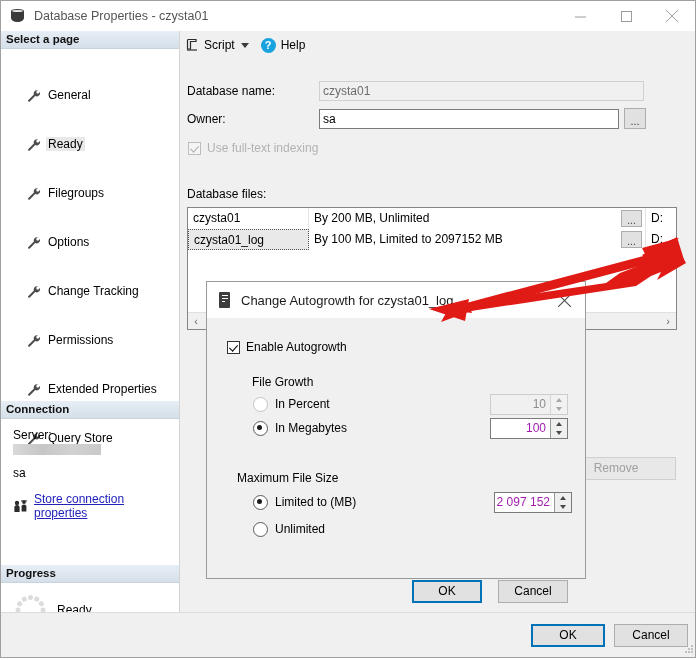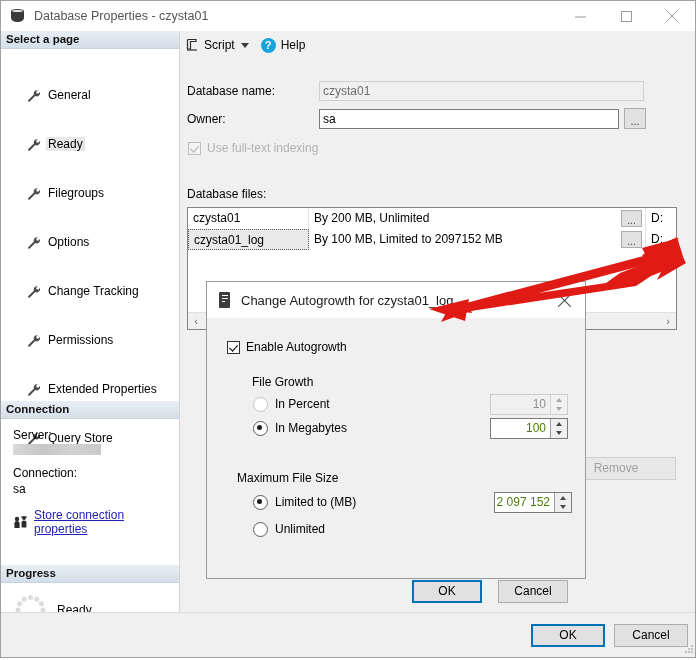--- a/index.html
+++ b/index.html
@@ -275,21 +275,21 @@
   .radio.off { border-color: #c4c4c4; }
   .rrow { display: flex; align-items: flex-start; font-size: 12px; }
 
   .spin {
     display: flex; align-items: stretch; height: 21px;
     border: 1px solid #7a7a7a; background: #fff; box-sizing: border-box;
   }
   .spin.dis { border-color: #cccccc; background: #f0f0f0; }
   .spin .sval {
     flex: 1; text-align: right; font-size: 12px; line-height: 19px;
-    padding-right: 4px; color: #4d7c0f;
+    padding-right: 4px; color: #a21caf;
   }
   .spin.dis .sval { color: #8d8d8d; }
   .spin .sbtns {
     width: 17px; border-left: 1px solid #9a9a9a; background: #efefef;
     display: flex; flex-direction: column; box-sizing: border-box;
   }
   .spin.dis .sbtns { border-left-color: #d5d5d5; background: #f2f2f2; }
   .spin .sbtns div { flex: 1; display: flex; align-items: center; justify-content: center; }
   .tri-up { width: 0; height: 0; border-left: 3.5px solid transparent; border-right: 3.5px solid transparent; border-bottom: 4px solid #4a4a4a; }
   .tri-dn { width: 0; height: 0; border-left: 3.5px solid transparent; border-right: 3.5px solid transparent; border-top: 4px solid #4a4a4a; }
@@ -405,21 +405,20 @@
           </span>
           <span class="page-label">Query Store</span>
         </div>
       </div>
 
       <div id="connection-block">
         <div class="section-head">Connection</div>
         <div class="conn-body">
           <div class="conn-label">Server:</div>
           <div class="redacted"></div>
-          <div class="conn-label">Connection:</div>
           <div class="conn-val">sa</div>
           <div class="conn-link-row">
             <span id="people-icon">
               <svg width="16" height="14" viewBox="0 0 16 14">
                 <circle cx="4" cy="4" r="2.2" fill="#2b2b2b"></circle>
                 <path d="M1.4 13V8.2c0-1.3 1.1-2.3 2.6-2.3s2.6 1 2.6 2.3V13z" fill="#2b2b2b"></path>
                 <circle cx="11" cy="3" r="1.9" fill="#2b2b2b"></circle>
                 <path d="M8.6 12.6V7.4c0-1.1 1-2 2.4-2s2.4.9 2.4 2v5.2z" fill="#2b2b2b"></path>
                 <line x1="9" y1="1" x2="9" y2="3" stroke="#2b2b2b" stroke-width="1"></line>
                 <line x1="13" y1="1" x2="13" y2="3" stroke="#2b2b2b" stroke-width="1"></line>

